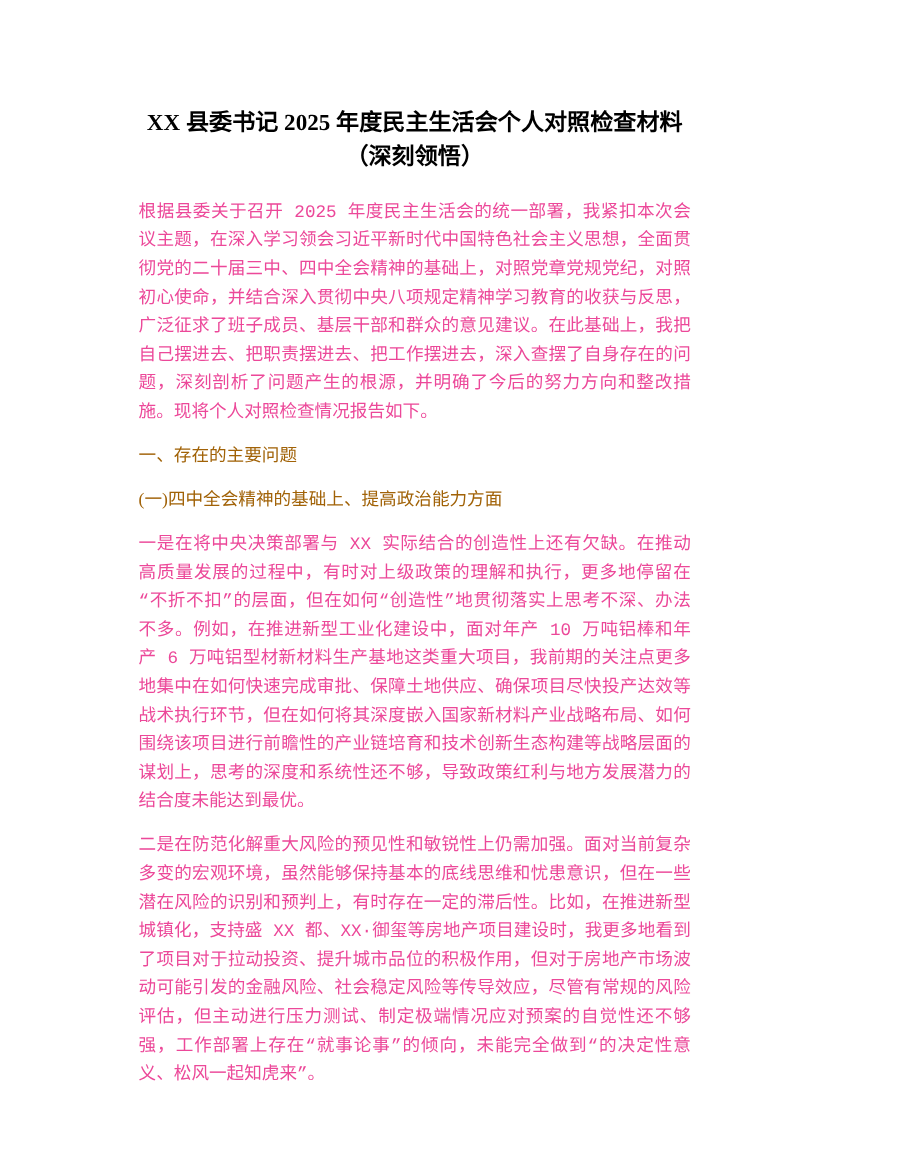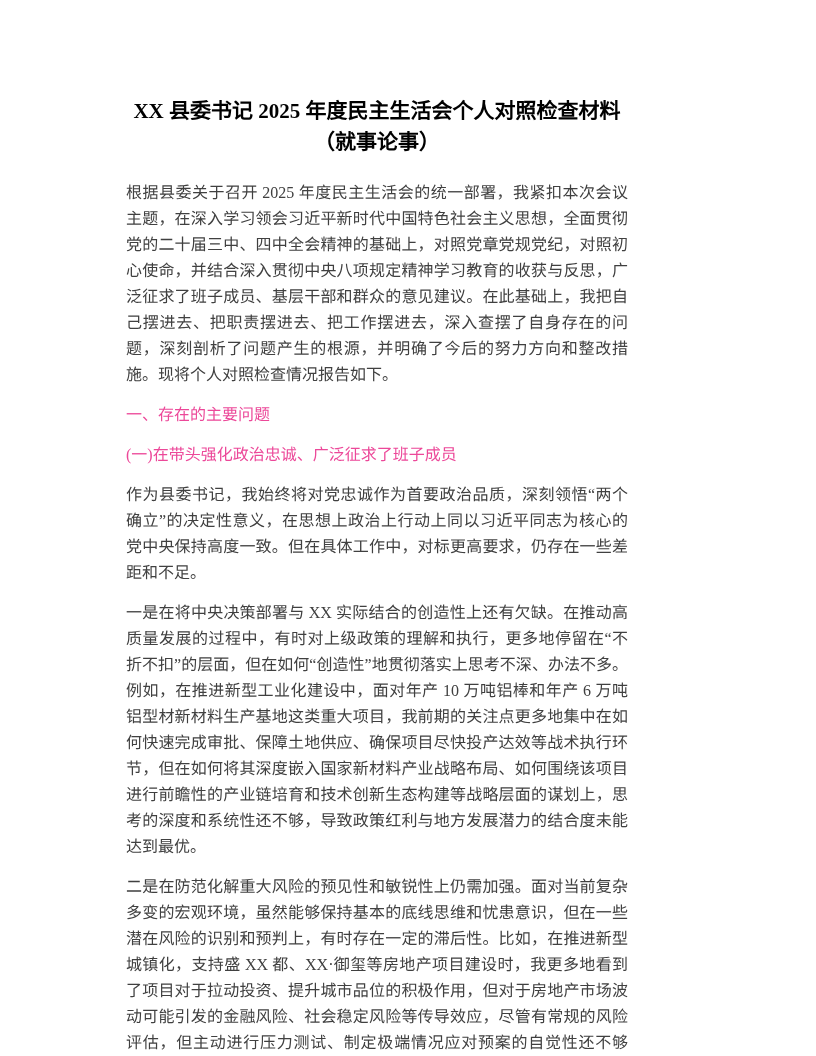--- a/index.html
+++ b/index.html
@@ -27,46 +27,46 @@
     text-align: center;
     color: #000000;
   }
   .body-para {
     margin: 0 0 14px 0;
     font-size: 16px;
     line-height: 26px;
     text-align: justify;
     text-justify: inter-ideograph;
     font-weight: normal;
-    color: #404040;
+    color: #ec4899;
+    font-family: Liberation Mono, monospace;
   }
   .heading-para {
     margin: 0 0 14px 0;
     font-size: 16px;
     line-height: 26px;
     font-weight: normal;
     text-align: left;
-    color: #ec4899;
+    color: #a16207;
   }
 </style>
 </head>
 <body>
 
 <div class="page">
 
   <h1 class="doc-title">
     <span>XX 县委书记 2025 年度民主生活会个人对照检查材料</span><br>
-    <span>（就事论事）</span>
+    <span>（深刻领悟）</span>
   </h1>
 
   <p class="body-para">根据县委关于召开 2025 年度民主生活会的统一部署，我紧扣本次会议主题，在深入学习领会习近平新时代中国特色社会主义思想，全面贯彻党的二十届三中、四中全会精神的基础上，对照党章党规党纪，对照初心使命，并结合深入贯彻中央八项规定精神学习教育的收获与反思，广泛征求了班子成员、基层干部和群众的意见建议。在此基础上，我把自己摆进去、把职责摆进去、把工作摆进去，深入查摆了自身存在的问题，深刻剖析了问题产生的根源，并明确了今后的努力方向和整改措施。现将个人对照检查情况报告如下。</p>
 
   <p class="heading-para">一、存在的主要问题</p>
 
-  <p class="heading-para">(一)在带头强化政治忠诚、广泛征求了班子成员</p>
+  <p class="heading-para">(一)四中全会精神的基础上、提高政治能力方面</p>
 
-  <p class="body-para">作为县委书记，我始终将对党忠诚作为首要政治品质，深刻领悟“两个确立”的决定性意义，在思想上政治上行动上同以习近平同志为核心的党中央保持高度一致。但在具体工作中，对标更高要求，仍存在一些差距和不足。</p>
 
   <p class="body-para">一是在将中央决策部署与 XX 实际结合的创造性上还有欠缺。在推动高质量发展的过程中，有时对上级政策的理解和执行，更多地停留在“不折不扣”的层面，但在如何“创造性”地贯彻落实上思考不深、办法不多。例如，在推进新型工业化建设中，面对年产 10 万吨铝棒和年产 6 万吨铝型材新材料生产基地这类重大项目，我前期的关注点更多地集中在如何快速完成审批、保障土地供应、确保项目尽快投产达效等战术执行环节，但在如何将其深度嵌入国家新材料产业战略布局、如何围绕该项目进行前瞻性的产业链培育和技术创新生态构建等战略层面的谋划上，思考的深度和系统性还不够，导致政策红利与地方发展潜力的结合度未能达到最优。</p>
 
   <p class="body-para">二是在防范化解重大风险的预见性和敏锐性上仍需加强。面对当前复杂多变的宏观环境，虽然能够保持基本的底线思维和忧患意识，但在一些潜在风险的识别和预判上，有时存在一定的滞后性。比如，在推进新型城镇化，支持盛 XX 都、XX·御玺等房地产项目建设时，我更多地看到了项目对于拉动投资、提升城市品位的积极作用，但对于房地产市场波动可能引发的金融风险、社会稳定风险等传导效应，尽管有常规的风险评估，但主动进行压力测试、制定极端情况应对预案的自觉性还不够强，工作部署上存在“就事论事”的倾向，未能完全做到“的决定性意义、松风一起知虎来”。</p>
 
 </div>
 
 </body></html>

